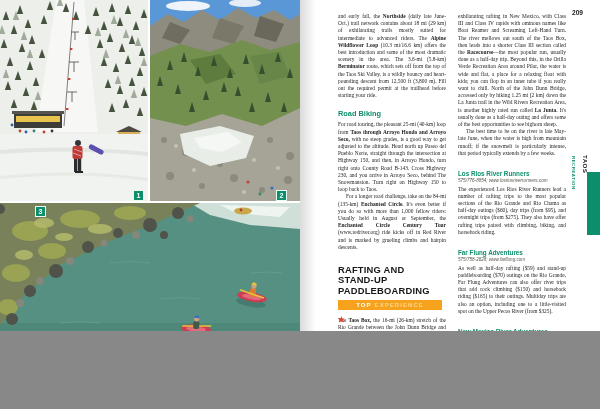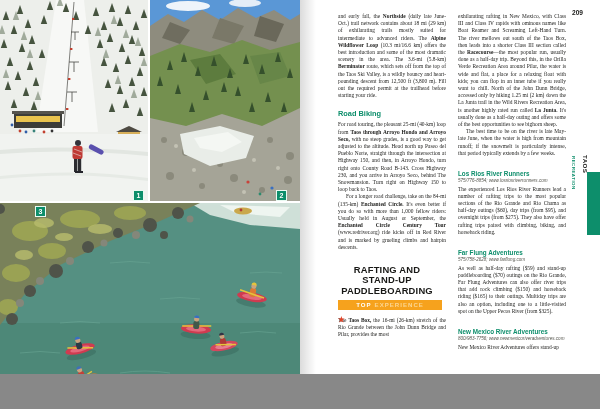--- a/index.html
+++ b/index.html
@@ -1,16 +1,16 @@
 <!DOCTYPE html>
 <html><head>
 <meta charset="utf-8">
 <style>
   html,body{margin:0;padding:0;background:#888;}
-  #spread{position:relative;width:600px;height:374px;background:#ffffff;overflow:hidden;
+  #spread{position:relative;width:600px;height:331px;background:#ffffff;overflow:hidden;
           font-family:"Liberation Serif",serif;color:#1d1d1b;}
   
   .photo{position:absolute;overflow:hidden;background:#ccc;}
   #photo1{left:0;top:0;width:148px;height:201px;}
   #photo2{left:150px;top:0;width:150px;height:201px;}
   #photo3{left:0;top:203px;width:300px;height:206px;}
   .badge{position:absolute;width:11px;height:11px;background:#0d8e6b;color:#fff;
          font-family:"Liberation Sans",sans-serif;font-weight:bold;font-size:7px;
          display:flex;align-items:center;justify-content:center;border:1px solid #eafaf2;box-sizing:border-box;}
   #badge1{right:4px;bottom:0px;}
@@ -23,21 +23,21 @@
        font-size:5.4px;line-height:7.2px;}
   #col1{left:338px;}
   #col2{left:458px;}
   .col p{margin:0;}
   .indent{text-indent:8px;}
   .b{font-weight:bold;}
   .h-sub{font-family:"Liberation Sans",sans-serif;font-weight:bold;color:#0d8e6b;
          font-size:7.4px;line-height:8px;margin:11px 0 3px 0;text-align:left;}
   .h-section{font-family:"Liberation Sans",sans-serif;font-weight:bold;color:#181816;
              font-size:9.4px;line-height:10.2px;letter-spacing:0.2px;margin:14px 0 4px 0;
-             width:98px;text-align:center;}
+             width:98px;text-align:left;}
   .banner{width:104px;height:10px;background:#f6a21d;margin:4px 0 7px 0;
           display:flex;align-items:center;justify-content:center;
           font-family:"Liberation Sans",sans-serif;font-weight:bold;font-size:6.1px;letter-spacing:1px;}
   .banner .hl{color:#ffffff;}
   .banner .rest{color:#fbd693;margin-left:3px;}
   .h-star{font-family:"Liberation Sans",sans-serif;font-weight:bold;color:#0d8e6b;
           font-size:7.2px;line-height:8.4px;margin:0 0 4px 0;position:relative;
           padding-left:11px;text-align:left;}
   .h-star .star{position:absolute;left:0;top:-1px;color:#e04328;font-size:7.5px;}
   .listing{margin-top:13px;}

